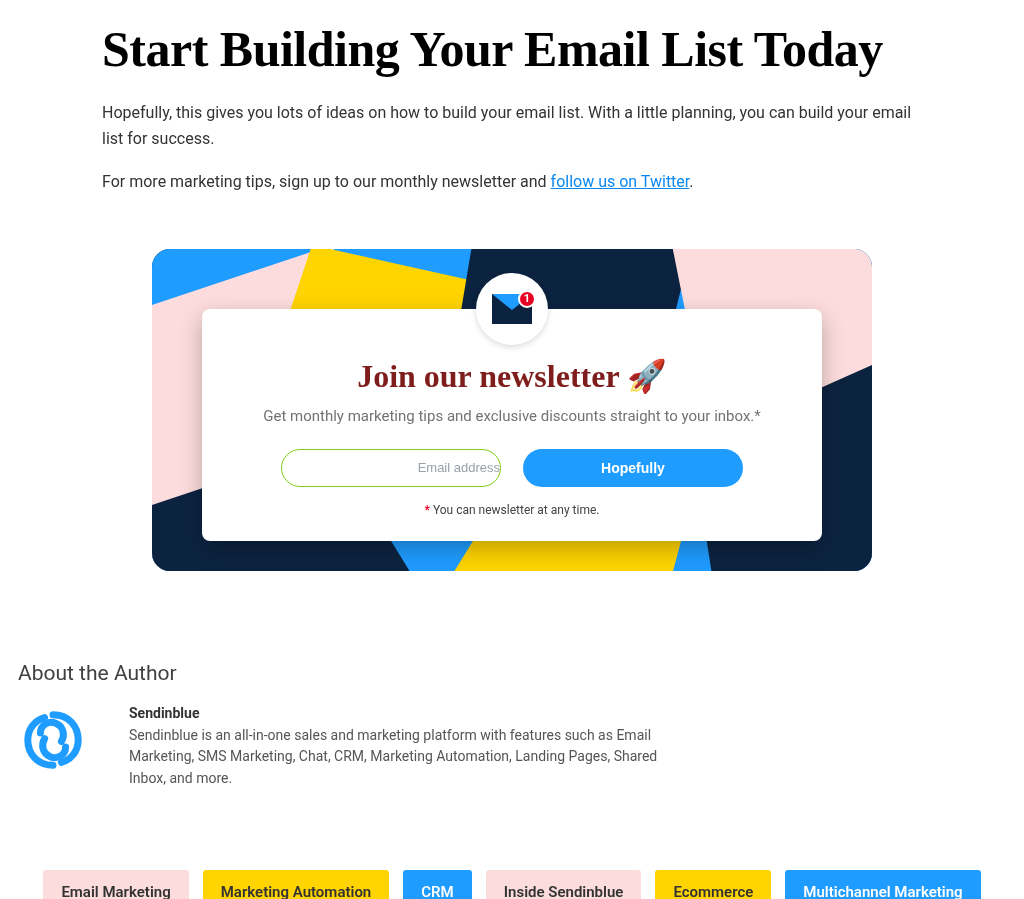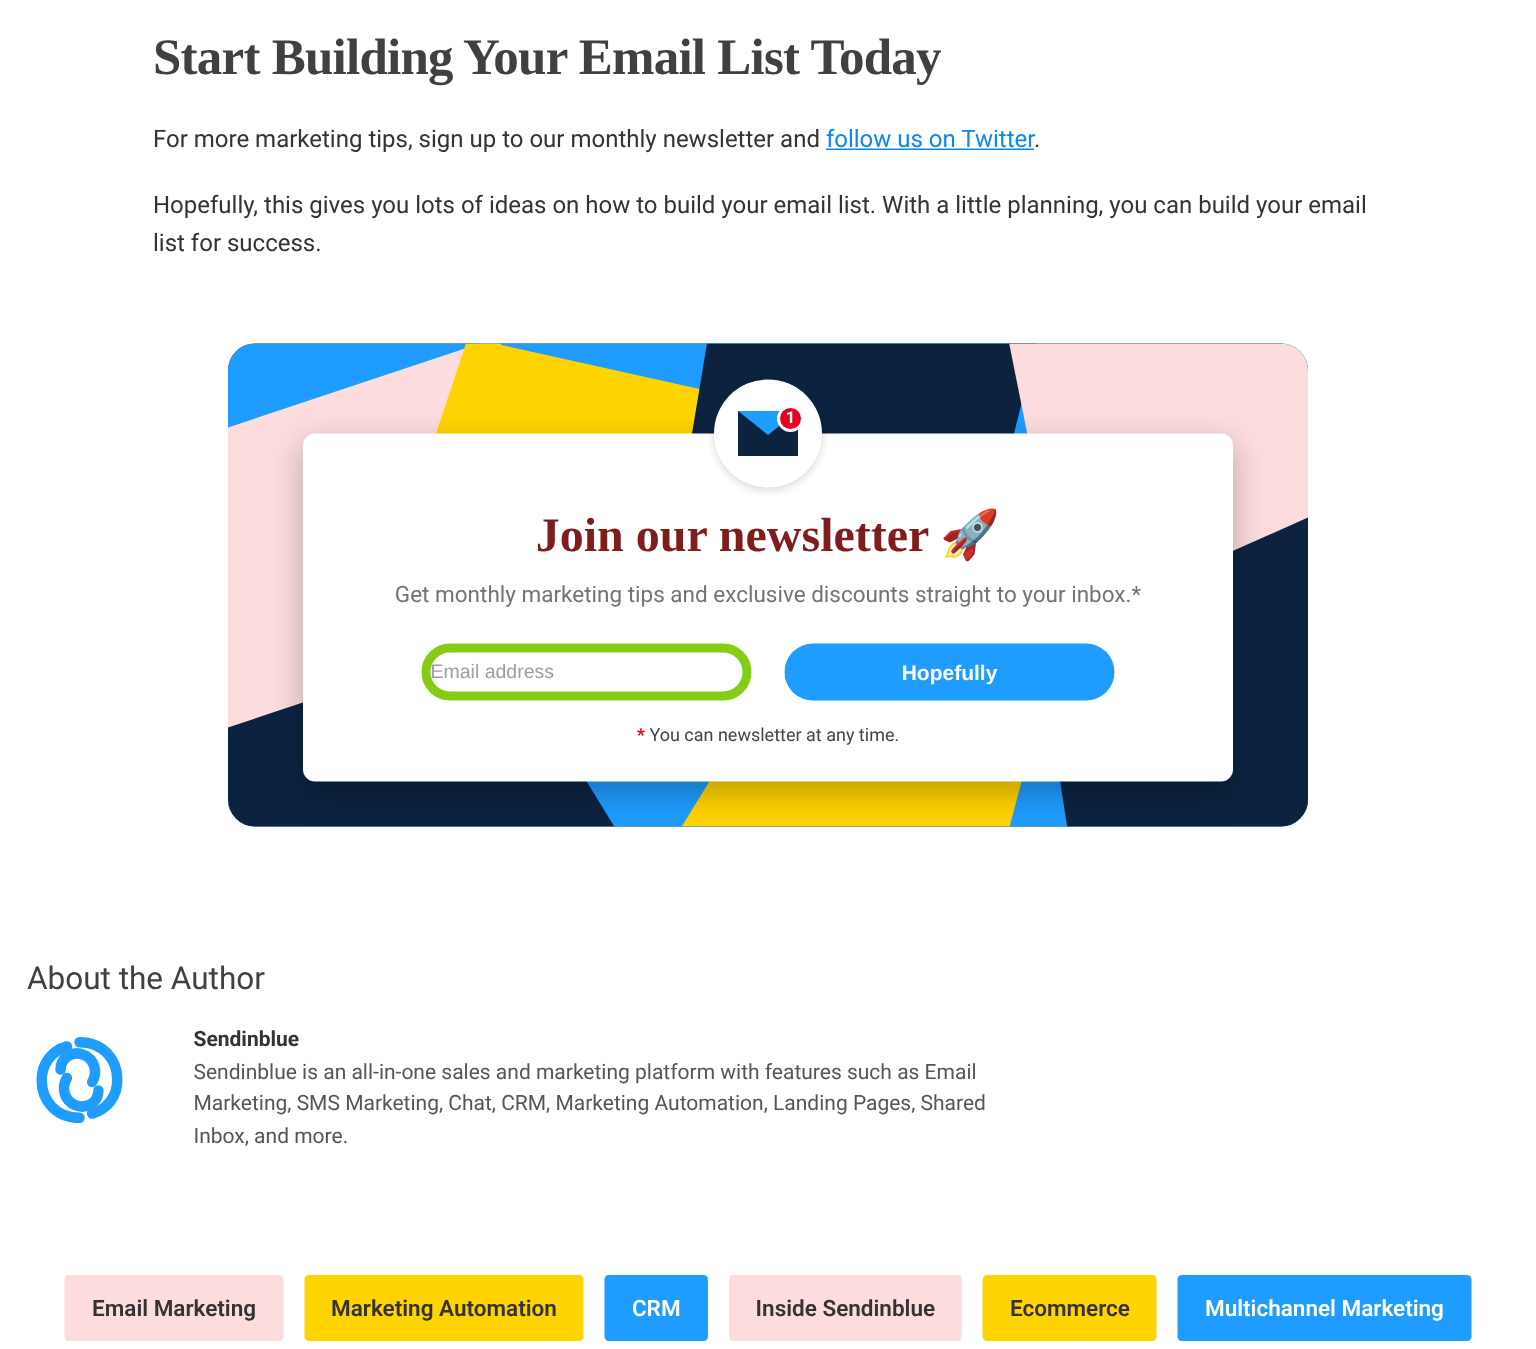--- a/index.html
+++ b/index.html
@@ -11,22 +11,22 @@
     margin: 0 auto;
     padding: 20px 18px 40px;
   }
   .article {
     max-width: 820px;
     margin: 0 auto;
   }
   h1.page-title {
     font-family: Georgia, "Times New Roman", serif;
     font-weight: 800;
-    font-size: 34px;
-    color: #404040;
+    font-size: 50px;
+    color: #000000;
     margin-bottom: 22px;
     letter-spacing: -0.5px;
   }
   .body-text {
     font-size: 16px;
     line-height: 1.6;
     color: #333;
     margin-bottom: 18px;
   }
   .body-text a.twitter-link {
@@ -108,23 +108,23 @@
   }
   .nl-form {
     display: flex;
     gap: 22px;
     justify-content: center;
     margin-bottom: 16px;
   }
   .nl-input {
     width: 220px;
     height: 38px;
-    border: 6px solid #84cc16;
+    border: 1px solid #84cc16;
     border-radius: 999px;
-    text-align: left;
+    text-align: right;
     font-size: 13px;
     color: #555;
     outline: none;
   }
   .nl-input::placeholder { color: #9aa0a6; }
   .nl-btn {
     width: 220px;
     height: 38px;
     border: none;
     border-radius: 999px;
@@ -174,25 +174,25 @@
   .tag-pink   { background:#fcdcdc; color:#333; }
   .tag-yellow { background:#ffd400; color:#333; }
   .tag-blue   { background:#1f9cff; color:#fff; }
 </style>
 </head>
 <body>
 
 <div class="article">
   <h1 class="page-title">Start Building Your Email List Today</h1>
 
+  <p class="body-text">Hopefully, this gives you lots of ideas on how to build your email list. With a little planning, you can build your email list for success.</p>
+
   <p class="body-text">
     <span>For more marketing tips, sign up to our monthly newsletter and </span><a href="#" class="twitter-link">follow us on Twitter</a><span>.</span>
   </p>
-
-  <p class="body-text">Hopefully, this gives you lots of ideas on how to build your email list. With a little planning, you can build your email list for success.</p>
 
   <div class="nl-wrap">
     <svg class="bg" viewBox="0 0 720 330" preserveAspectRatio="xMidYMid slice">
       <rect width="720" height="330" fill="#1f9cff"></rect>
       <polygon points="0,60 180,0 260,200 0,330" fill="#fcdcdc"></polygon>
       <polygon points="160,0 340,40 250,200 120,120" fill="#ffd400"></polygon>
       <polygon points="320,0 540,0 500,160 300,120" fill="#0c2340"></polygon>
       <polygon points="520,0 720,0 720,140 560,200" fill="#fcdcdc"></polygon>
       <polygon points="720,120 720,330 560,330 540,200" fill="#0c2340"></polygon>
       <polygon points="380,200 560,180 520,330 300,330" fill="#ffd400"></polygon>

